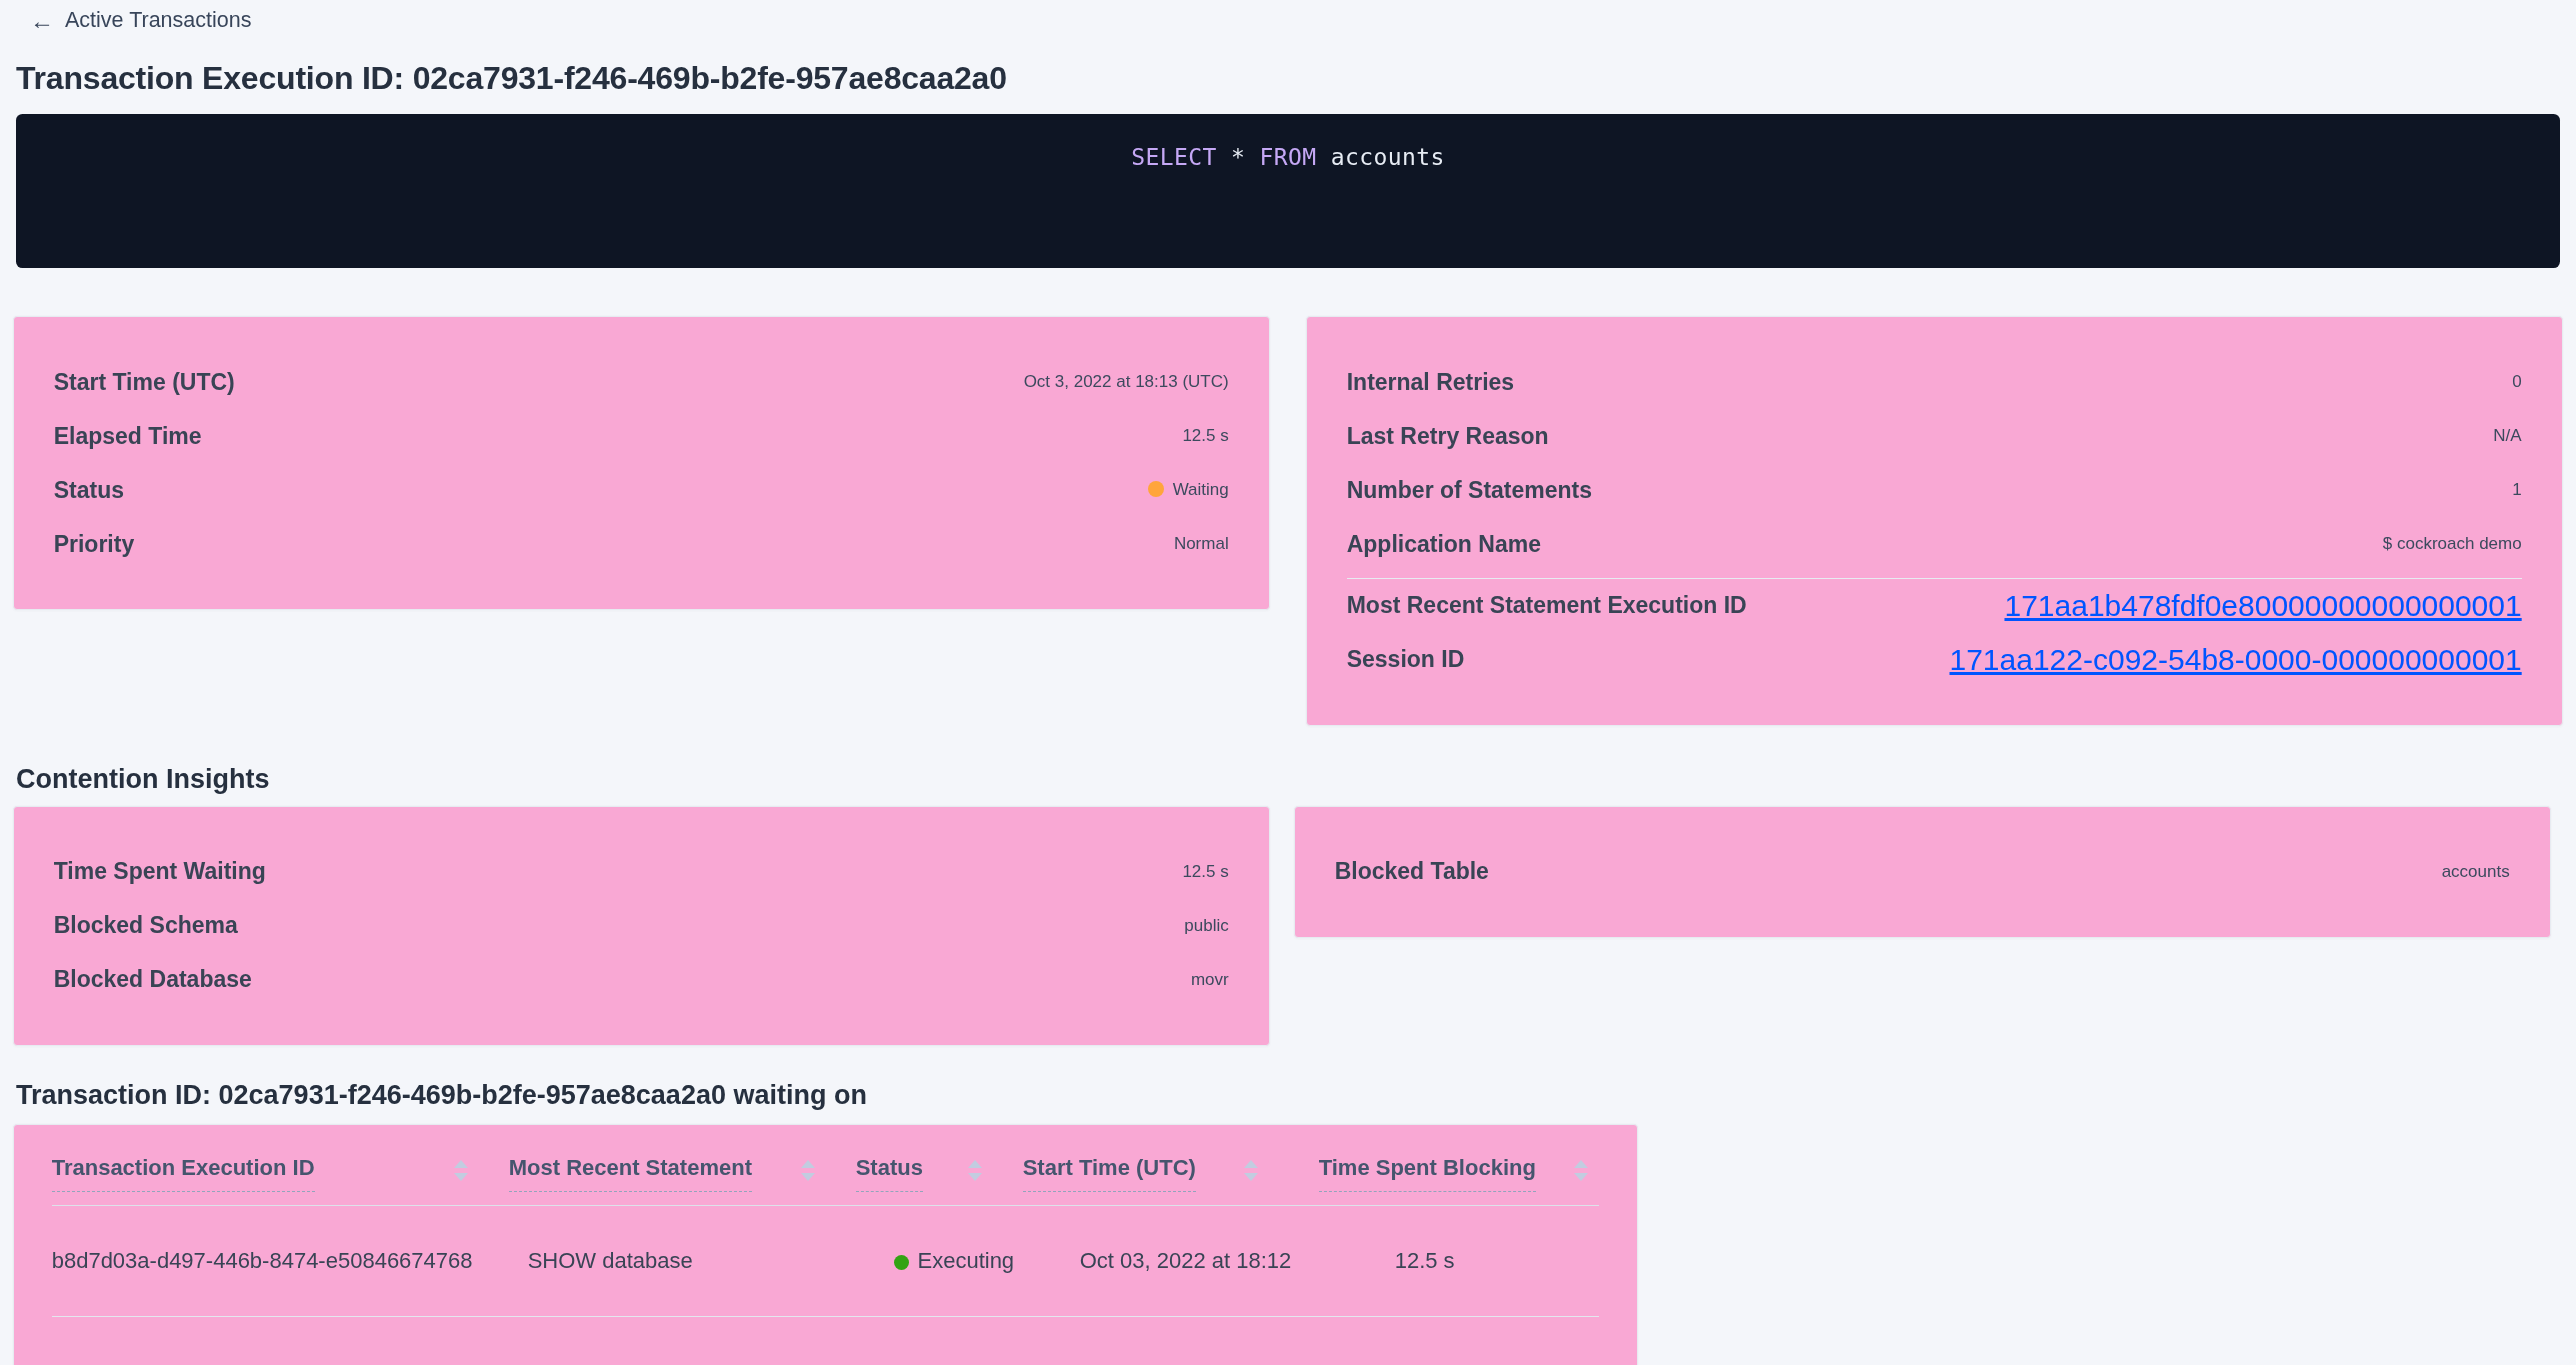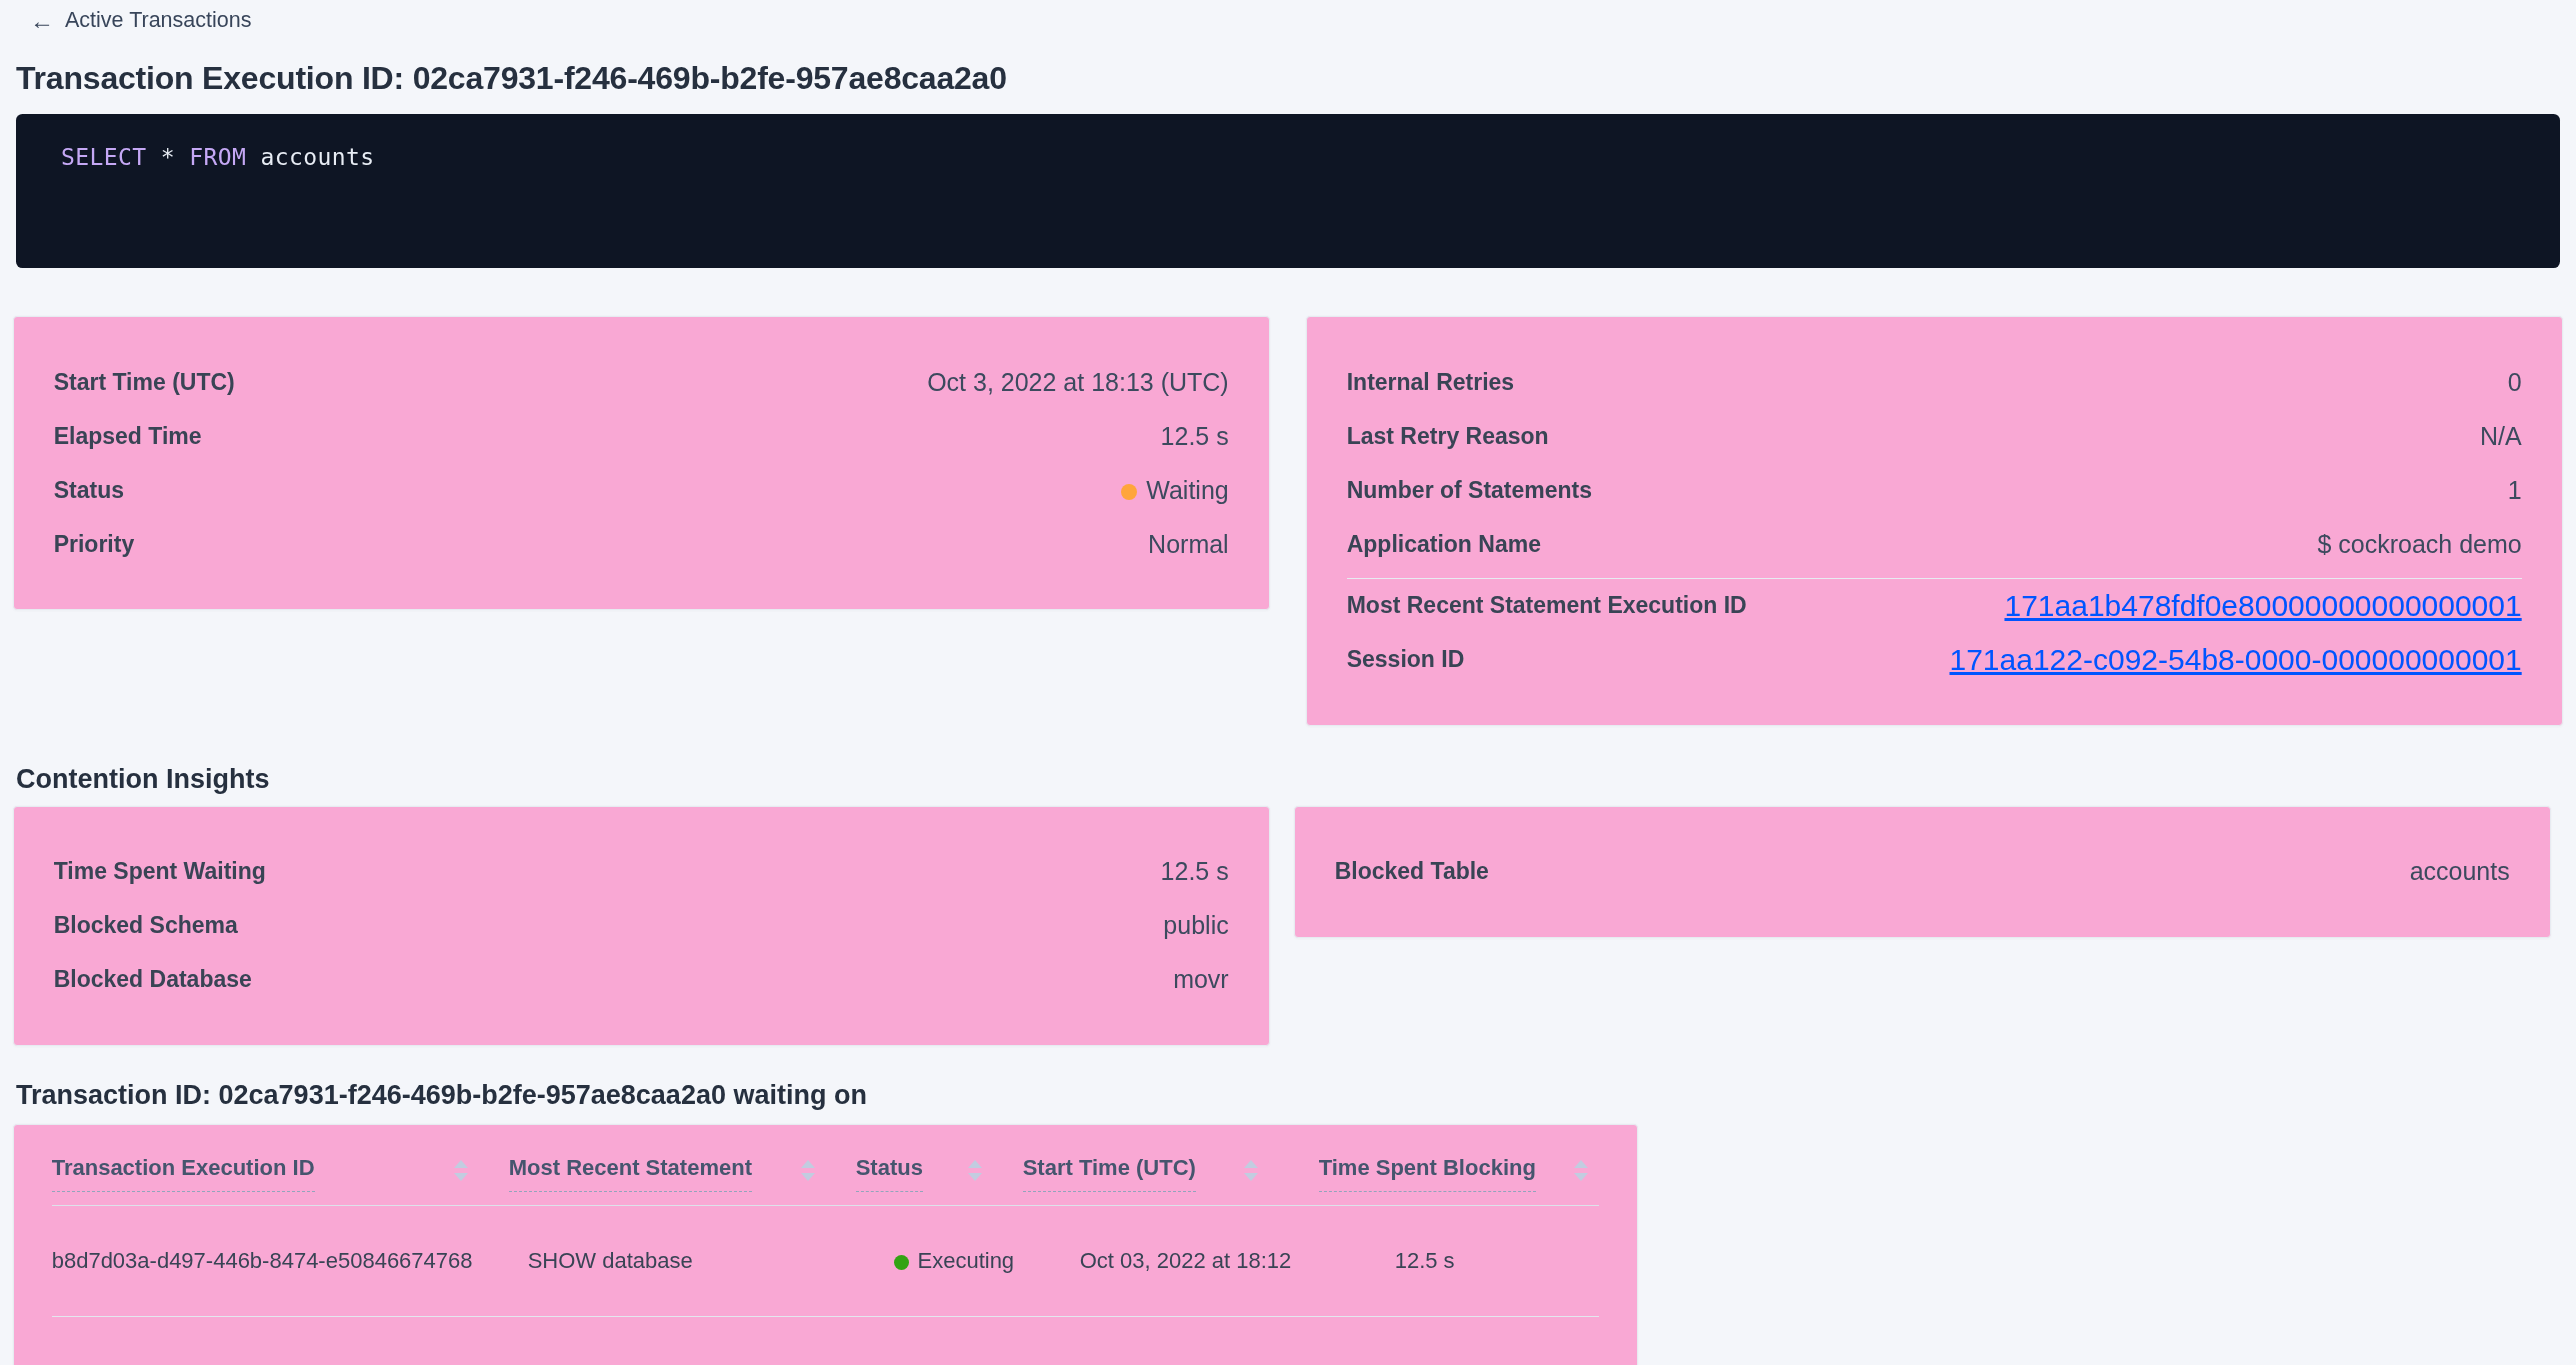--- a/index.html
+++ b/index.html
@@ -39,21 +39,21 @@
   .cards-row { display:flex; align-items:flex-start; gap:36px; margin:0 12.7px; }
   .row1 { margin-top:48px; }
   .row2 { margin-top:11px;gap:24px; }
   .card {
     background:#f9a8d4; border:0.8px solid #e7ebf1; border-radius:4px;
     box-shadow:0 0.8px 2.4px rgba(57,68,85,0.04);
   }
   .half { width:1257px; padding:38px 40px; }
   .kv-row { height:54px; display:flex; align-items:center; justify-content:space-between; }
   .kv-label { font-weight:700; color:#394455; font-size:23px; }
-  .kv-value { font-size:25px; color:#3c4a5e; text-align:right; }
+  .kv-value { font-size:17px; color:#3c4a5e; text-align:right; }
   .divider { height:0.8px; background:#e7ebf1; margin:6.4px 0 0 0; }
   a.id-link { text-decoration:underline; font-size:30px; cursor:pointer; }
 
   .dot {
     display:inline-block; width:16px; height:16px; border-radius:50%;
     margin-right:8.8px; vertical-align:-1.6px;
   }
 
   
   h2.section-heading {
@@ -88,21 +88,21 @@
 
 <div class="page">
 
   <div class="breadcrumb">
     <span class="arrow">←</span>
     <span>Active Transactions</span>
   </div>
 
   <h1 class="page-title">Transaction Execution ID: 02ca7931-f246-469b-b2fe-957ae8caa2a0</h1>
 
-  <div class="sql-box" style="background-color: rgb(14, 21, 36);">
+  <div class="sql-box" style="background-color: rgb(14, 21, 36); text-align: center;">
     <pre><span style="color: rgb(197, 168, 245);">SELECT</span><span style="color: rgb(231, 236, 244);"> * </span><span style="color: rgb(197, 168, 245);">FROM</span><span style="color: rgb(231, 236, 244);"> accounts</span></pre>
   </div>
 
   <div class="cards-row row1">
 
     <div class="card half">
       <div class="kv-row">
         <span class="kv-label">Start Time (UTC)</span>
         <span class="kv-value">Oct 3, 2022 at 18:13 (UTC)</span>
       </div>

